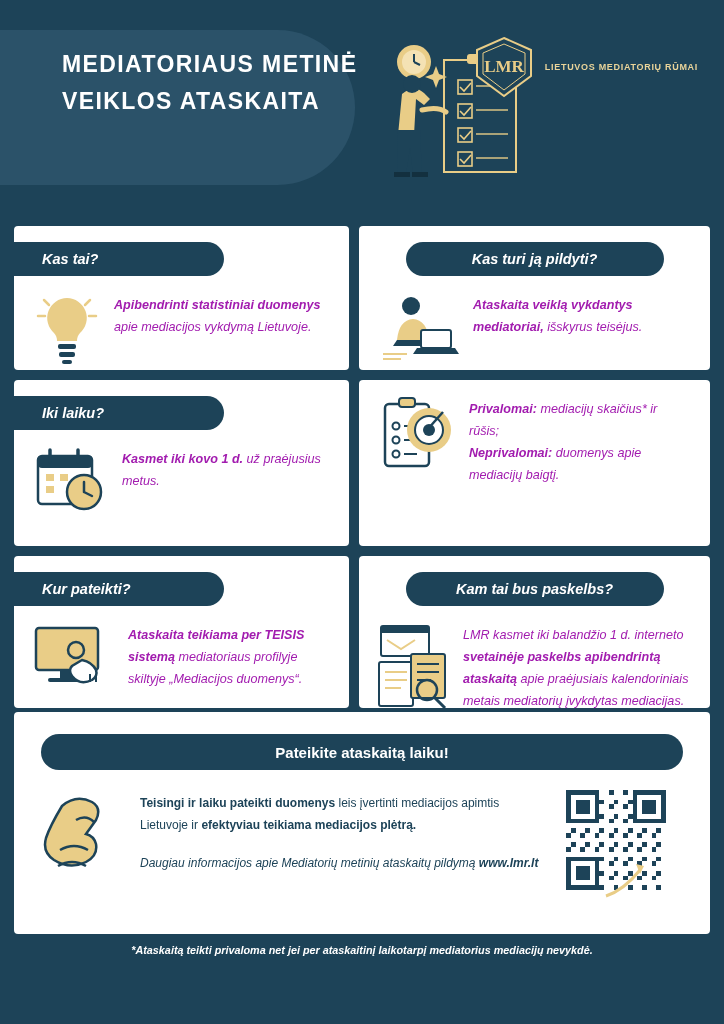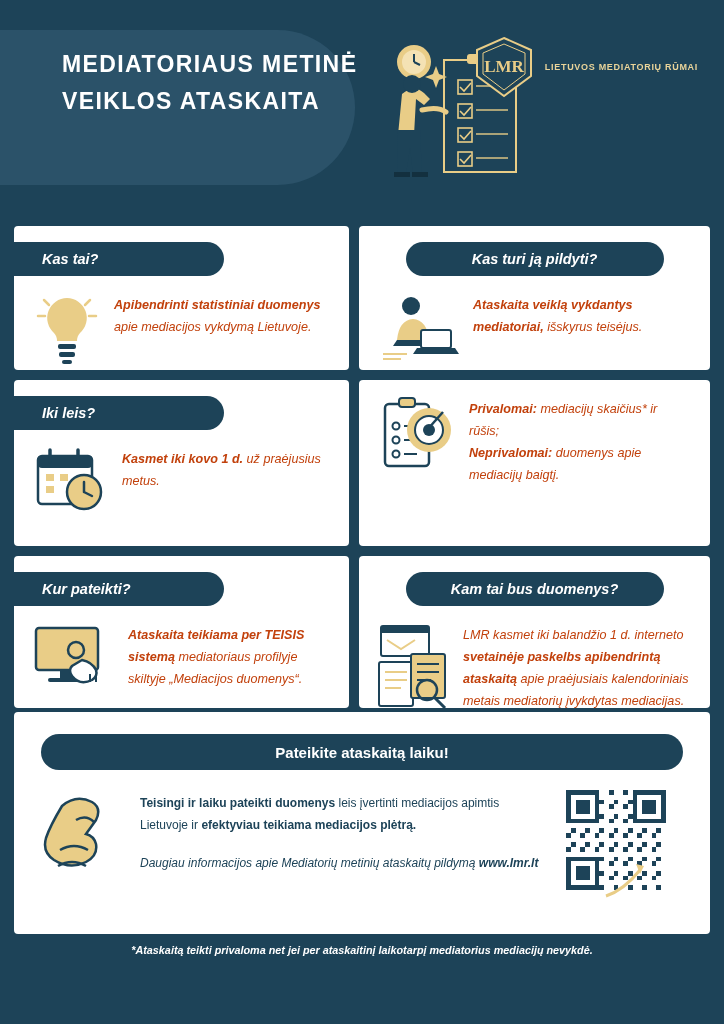--- a/index.html
+++ b/index.html
@@ -107,21 +107,21 @@
   }
   .card-body {
     display: flex;
     align-items: flex-start;
     padding: 14px 20px 18px 18px;
     gap: 12px;
   }
   .card-text {
     font-size: 12.6px;
     line-height: 22px;
-    color: #c2410c;
+    color: #a21caf;
     flex: 1;
     padding-top: 4px;
   }
   .card-text b { font-weight: bold; }
   .icon-box { flex: 0 0 auto; }
 
   
   .r1 .card { height: 144px; }
   .r2 .card { height: 166px; }
   .r3 .card { height: 152px; }
@@ -280,21 +280,21 @@
               </g>
             </svg>
           </div>
           <div class="card-text"><b>Ataskaita veiklą vykdantys mediatoriai,</b> išskyrus teisėjus.</div>
         </div>
       </div>
     </div>
 
     <div class="row r2">
       <div class="card left">
-        <div class="pill">Iki leis?</div>
+        <div class="pill">Iki laiku?</div>
         <div class="card-body">
           <div class="icon-box">
             <svg width="78" height="76" viewBox="0 0 78 76">
               <rect x="6" y="12" width="54" height="48" rx="4" fill="#fff" stroke="#1d4358" stroke-width="2.5"></rect>
               <rect x="6" y="12" width="54" height="12" rx="4" fill="#1d4358"></rect>
               <line x1="18" y1="6" x2="18" y2="18" stroke="#1d4358" stroke-width="3.5" stroke-linecap="round"></line>
               <line x1="46" y1="6" x2="46" y2="18" stroke="#1d4358" stroke-width="3.5" stroke-linecap="round"></line>
               <g fill="#e9cd87">
                 <rect x="14" y="30" width="8" height="7"></rect>
                 <rect x="28" y="30" width="8" height="7"></rect>
@@ -348,21 +348,21 @@
                 <line x1="58" y1="54" x2="58" y2="62"></line>
                 <line x1="64" y1="54" x2="64" y2="62"></line>
               </g>
             </svg>
           </div>
           <div class="card-text"><b>Ataskaita teikiama per TEISIS sistemą</b> mediatoriaus profilyje skiltyje „Mediacijos duomenys“.</div>
         </div>
       </div>
 
       <div class="card right">
-        <div class="pill">Kam tai bus duomenys?</div>
+        <div class="pill">Kam tai bus paskelbs?</div>
         <div class="card-body">
           <div class="icon-box">
             <svg width="74" height="92" viewBox="0 0 74 92">
               <rect x="4" y="6" width="48" height="30" rx="2" fill="#fff" stroke="#1d4358" stroke-width="2"></rect>
               <rect x="4" y="6" width="48" height="7" fill="#1d4358"></rect>
               <path d="M10 20 l14 9 14 -9" fill="none" stroke="#e9cd87" stroke-width="2"></path>
               <rect x="2" y="42" width="34" height="44" rx="2" fill="#fff" stroke="#1d4358" stroke-width="2"></rect>
               <g stroke="#e9cd87" stroke-width="2">
                 <line x1="8" y1="52" x2="30" y2="52"></line>
                 <line x1="8" y1="60" x2="30" y2="60"></line>

